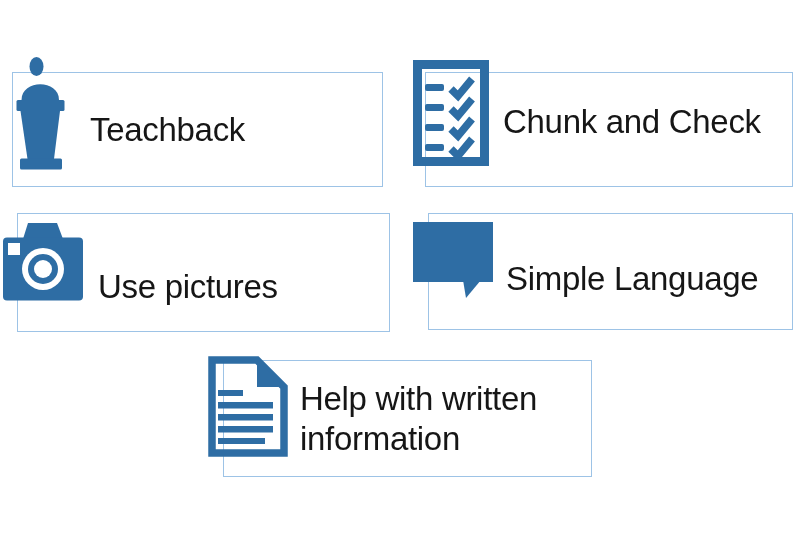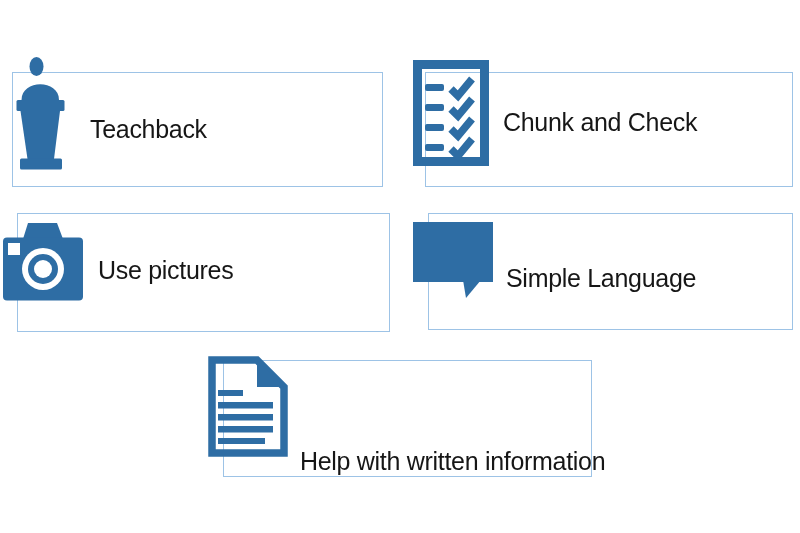--- a/index.html
+++ b/index.html
@@ -34,31 +34,31 @@
   .icon-person    { left: 16px;  top: 57px;  width: 49px; height: 114px; }
   .icon-checklist { left: 413px; top: 60px;  width: 76px; height: 106px; }
   .icon-camera    { left: 2px;   top: 222px; width: 82px; height: 79px;  }
   .icon-speech    { left: 413px; top: 221px; width: 81px; height: 78px;  }
   .icon-document  { left: 208px; top: 356px; width: 80px; height: 101px; }
 
   .label {
     position: absolute;
     display: flex;
     align-items: center;
-    font-size: 25px;
+    font-size: 33px;
     line-height: 1.21;
     color: var(--text-color);
     white-space: nowrap;
     letter-spacing: -0.3px;
   }
   .label1 { left: 90px;  top: 72px;  height: 115px; }
   .label2 { left: 503px; top: 72px;  height: 100px; }
-  .label3 { left: 98px;  top: 211px; height: 119px; }
+  .label3 { left: 98px;  top: 227px; height: 119px; }
   .label4 { left: 506px; top: 213px; height: 117px; margin-top: 7px; }
-  .label5 { left: 300px; top: 362px; height: 113px; width: 310px; white-space: normal; margin-top: 43px; }
+  .label5 { left: 300px; top: 362px; height: 113px; width: 310px; white-space: normal; }
 </style>
 </head>
 <body>
 
 <div class="stage">
 
   <div class="card card1"></div>
   <div class="card card2"></div>
   <div class="card card3"></div>
   <div class="card card4"></div>

